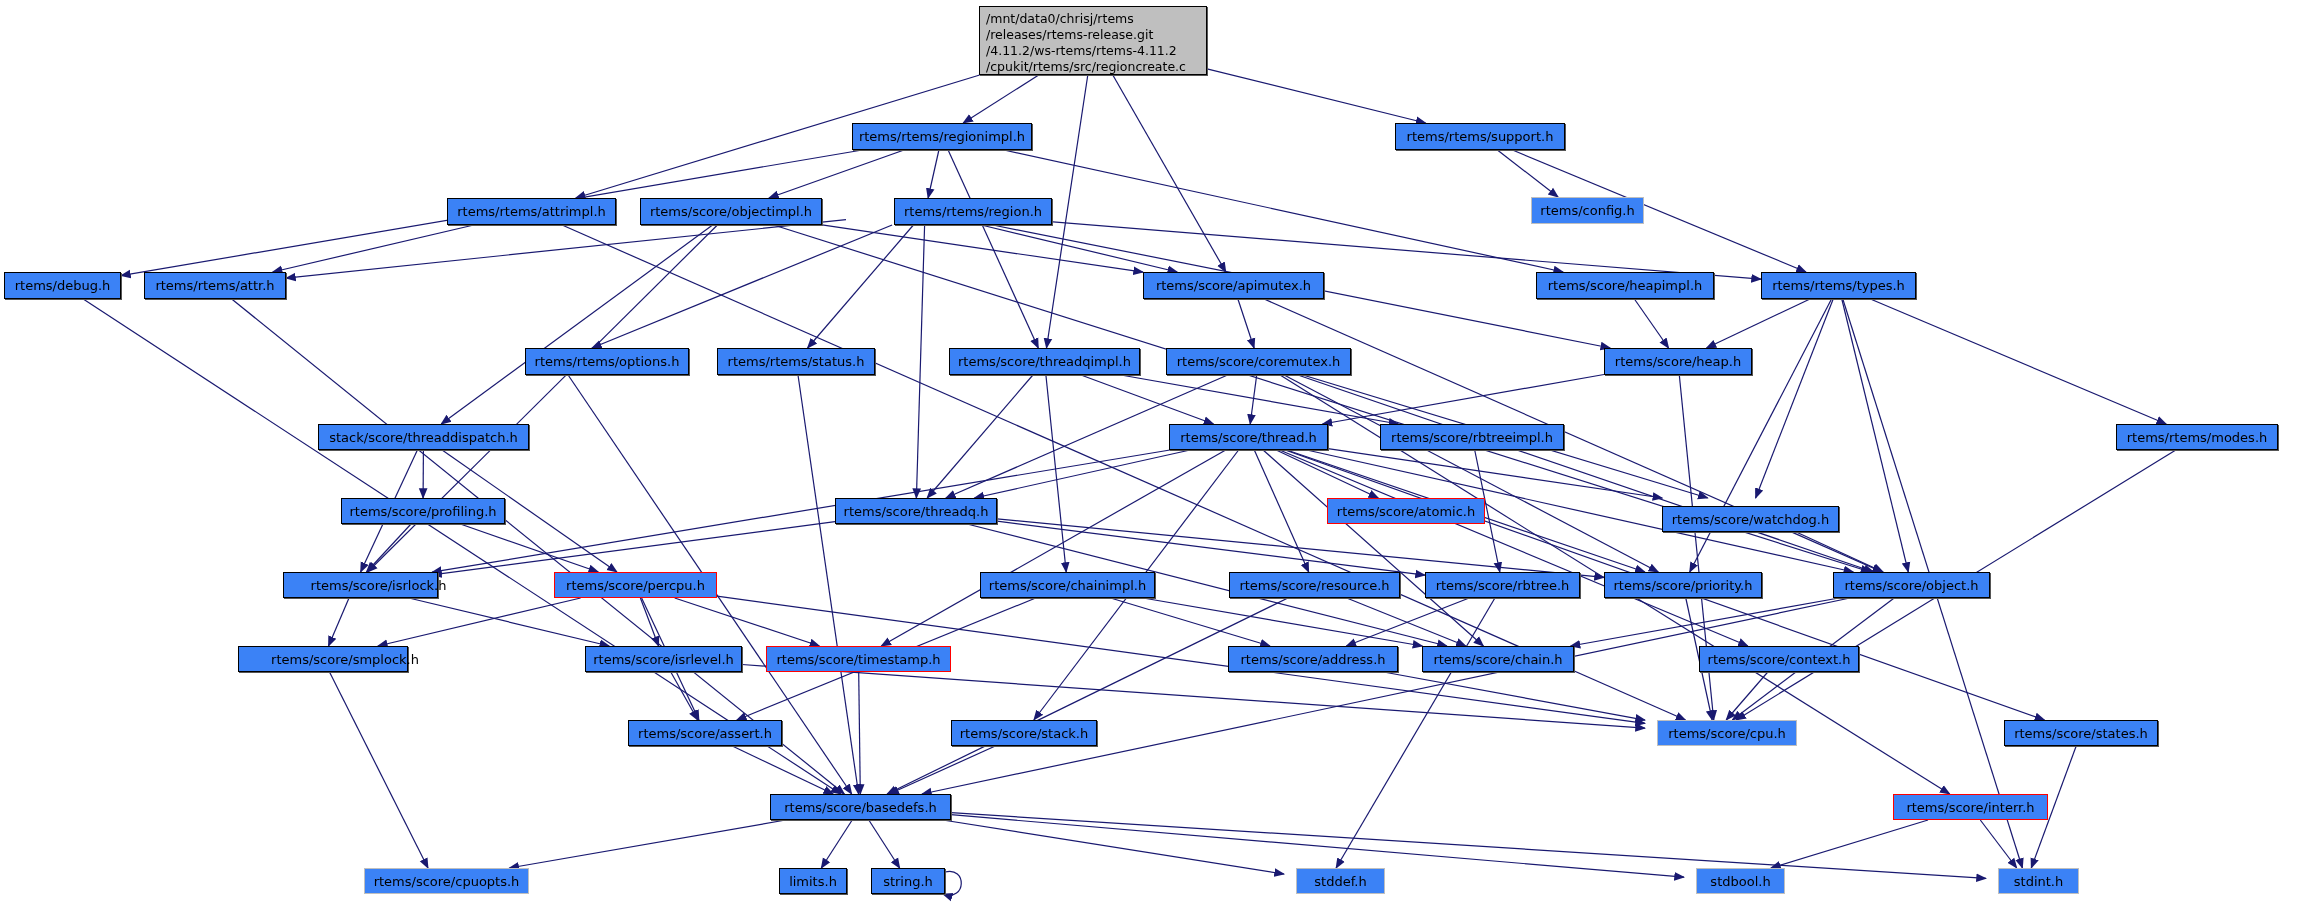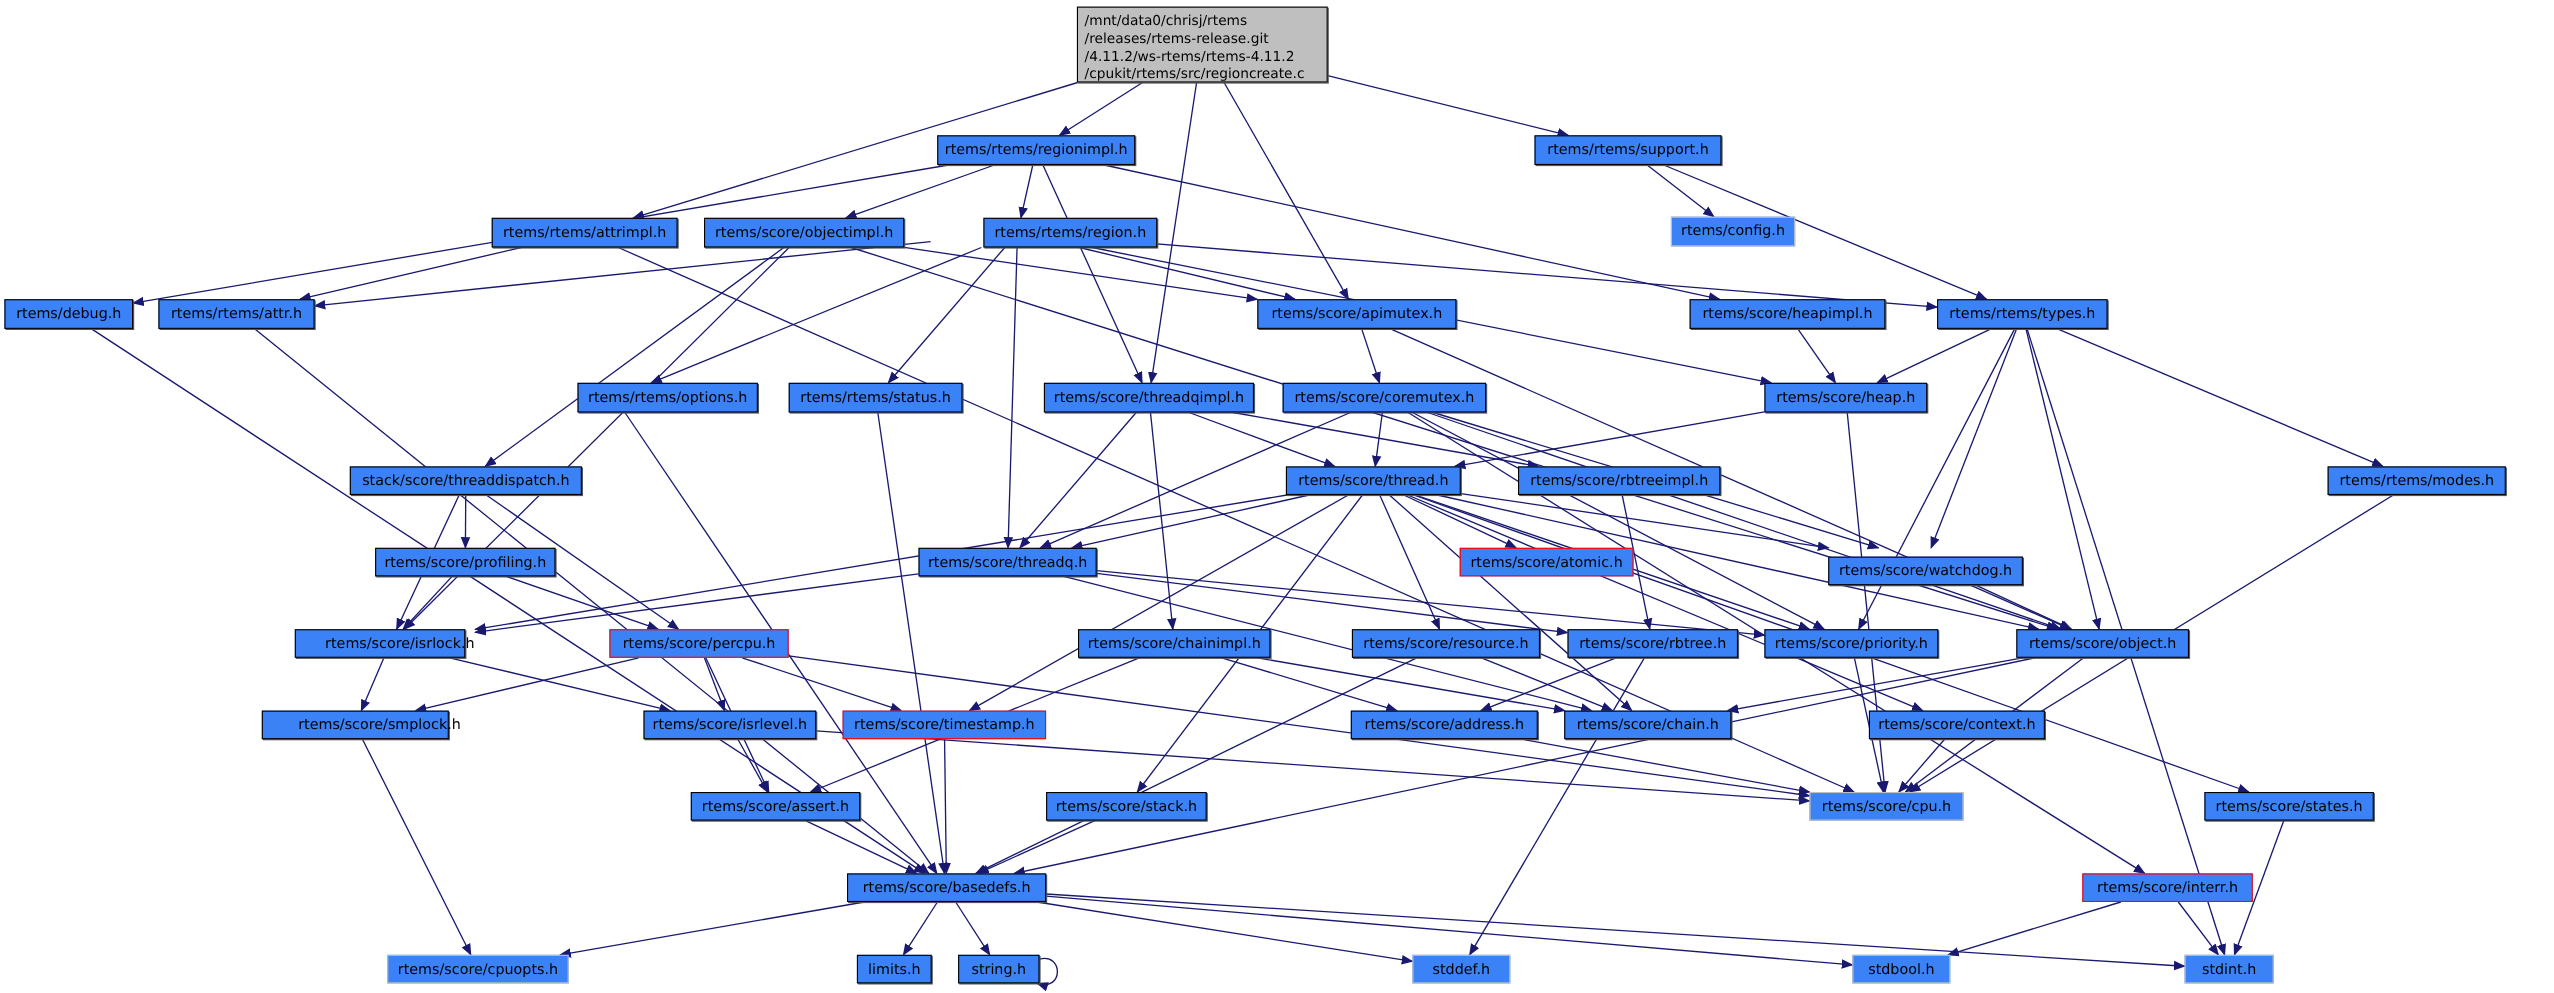--- a/index.html
+++ b/index.html
@@ -3,21 +3,21 @@
 <meta charset="utf-8">
 <style>
   html, body { margin: 0; padding: 0; background: #ffffff; }
   body { width: 2322px; height: 903px; position: relative; overflow: hidden;
          font-family: "DejaVu Sans", sans-serif; }
   #graph { position: absolute; left: 0; top: 0; width: 2322px; height: 878px; }
   .node { position: absolute; box-sizing: border-box; background: #3b82f6;
           border: 1.5px solid #000000; box-shadow: 1px 1px 0 #555;
           font-size: 13px; color: #000; display: flex; align-items: center;
           justify-content: center; white-space: nowrap; cursor: pointer; }
-  .node.ext { border-color: #bfbfbf; box-shadow: none; }
+  .node.ext { border-color: #bfbfbf; box-shadow: none; margin-left: 12px; }
   .node.red { border-color: #ff0000; box-shadow: none; }
   .node.root { background: #bfbfbf; justify-content: flex-start; align-items: flex-start;
                padding: 4px 6px; white-space: pre-line; line-height: 16px; font-size: 12.5px; }
 </style>
 </head>
 <body>
 
 <div id="graph">
   <svg id="edges" width="2322" height="903" style="position:absolute;left:0;top:0">
     <defs>
@@ -158,21 +158,21 @@
       <div class="node" style="left: 1166px; top: 348px; width: 185px; height: 27px;">rtems/score/coremutex.h</div>
       <div class="node" style="left: 1604px; top: 348px; width: 148px; height: 27px;">rtems/score/heap.h</div>
       <div class="node" style="left: 318px; top: 424px; width: 211px; height: 26px;">stack/score/threaddispatch.h</div>
       <div class="node" style="left: 1169px; top: 424px; width: 159px; height: 26px;">rtems/score/thread.h</div>
       <div class="node" style="left: 1380px; top: 424px; width: 184px; height: 26px;">rtems/score/rbtreeimpl.h</div>
       <div class="node" style="left: 2116px; top: 424px; width: 162px; height: 26px;">rtems/rtems/modes.h</div>
       <div class="node" style="left: 341px; top: 498px; width: 164px; height: 26px;">rtems/score/profiling.h</div>
       <div class="node" style="left: 835px; top: 498px; width: 162px; height: 26px;">rtems/score/threadq.h</div>
       <div class="node red" style="left: 1327px; top: 498px; width: 158px; height: 26px;">rtems/score/atomic.h</div>
       <div class="node" style="left: 1662px; top: 478px; width: 177px; height: 26px; margin-top: 28px;">rtems/score/watchdog.h</div>
-      <div class="node" style="left: 268px; top: 572px; width: 155px; height: 26px; padding-left: 36px;">rtems/score/isrlock.h</div>
+      <div class="node" style="left: 283px; top: 572px; width: 155px; height: 26px; padding-left: 36px;">rtems/score/isrlock.h</div>
       <div class="node red" style="left: 554px; top: 572px; width: 163px; height: 26px;">rtems/score/percpu.h</div>
       <div class="node" style="left: 980px; top: 572px; width: 175px; height: 26px;">rtems/score/chainimpl.h</div>
       <div class="node" style="left: 1229px; top: 572px; width: 171px; height: 26px;">rtems/score/resource.h</div>
       <div class="node" style="left: 1425px; top: 572px; width: 155px; height: 26px;">rtems/score/rbtree.h</div>
       <div class="node" style="left: 1604px; top: 572px; width: 158px; height: 26px;">rtems/score/priority.h</div>
       <div class="node" style="left: 1833px; top: 572px; width: 157px; height: 26px;">rtems/score/object.h</div>
       <div class="node" style="left: 238px; top: 646px; width: 170px; height: 26px; padding-left: 44px;">rtems/score/smplock.h</div>
       <div class="node" style="left: 585px; top: 646px; width: 157px; height: 26px;">rtems/score/isrlevel.h</div>
       <div class="node red" style="left: 766px; top: 646px; width: 185px; height: 26px;">rtems/score/timestamp.h</div>
       <div class="node" style="left: 1228px; top: 646px; width: 170px; height: 26px;">rtems/score/address.h</div>

